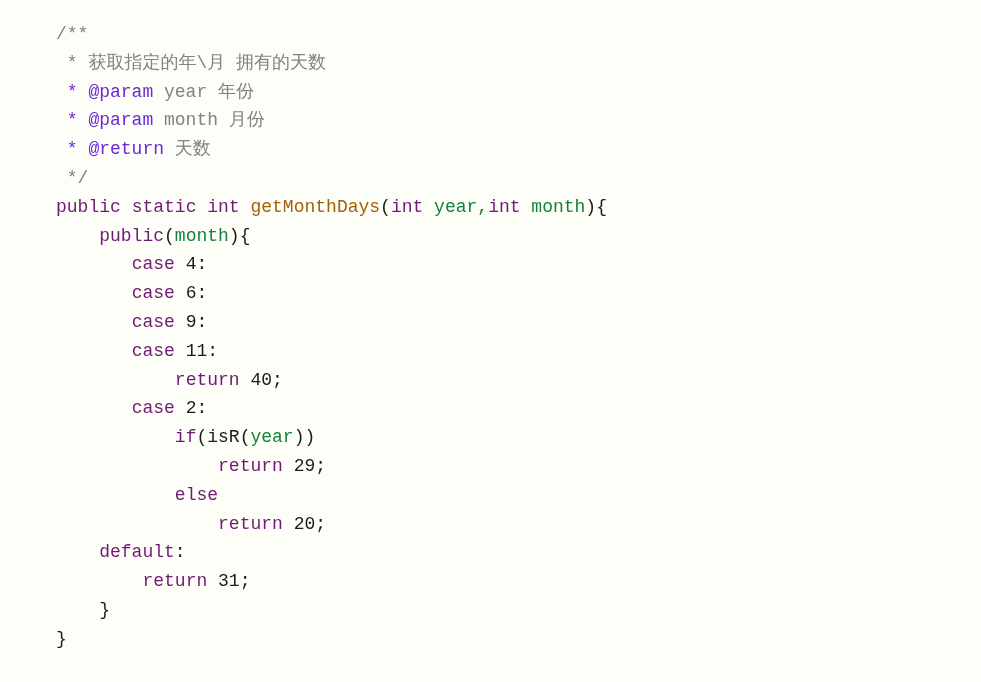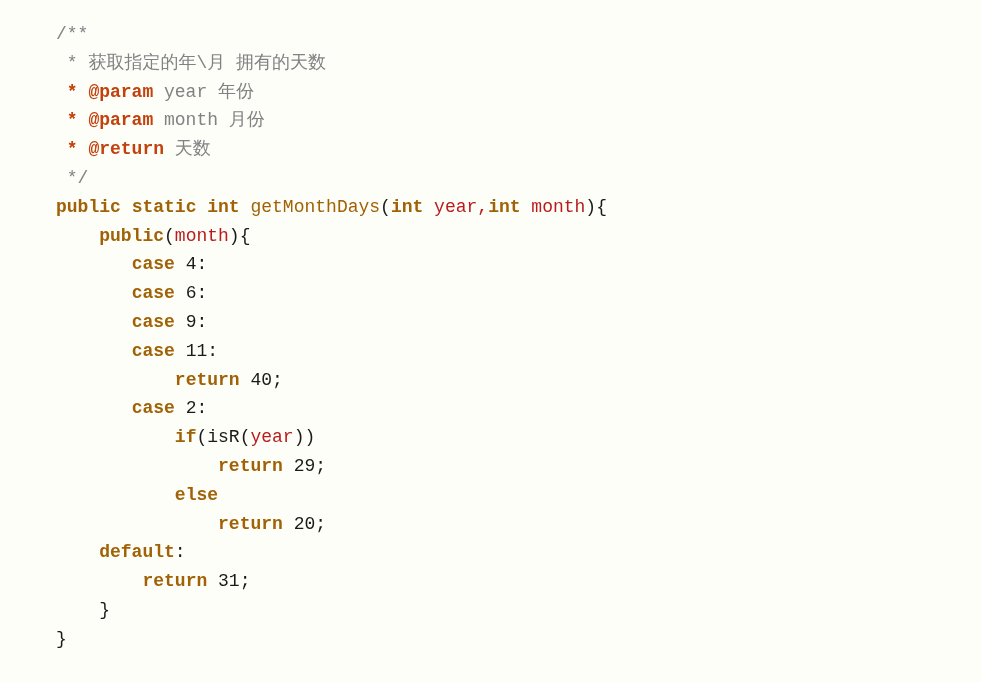--- a/index.html
+++ b/index.html
@@ -11,33 +11,33 @@
       line-height: 1.6;
     }
     .code-container {
       padding: 20px 56px;
       white-space: pre;
     }
     .comment {
       color: #808284;
     }
     .javadoc-tag {
-      font-weight: bold;
-      color: #c2410c;
+      font-weight: normal;
+      color: #6d28d9;
       text-align: center;
     }
     .keyword {
-      color: #a16207;
-      font-weight: bold;
+      color: #701a75;
+      font-weight: normal;
     }
     .method-name {
       color: #a16207;
     }
     .identifier {
-      color: #b91c1c;
+      color: #15803d;
     }
     .number {
       color: #1a1a1a;
     }
     .italic-call {
       color: #1a1a1a;
     }
     .punct {
       color: #1a1a1a;
     }

